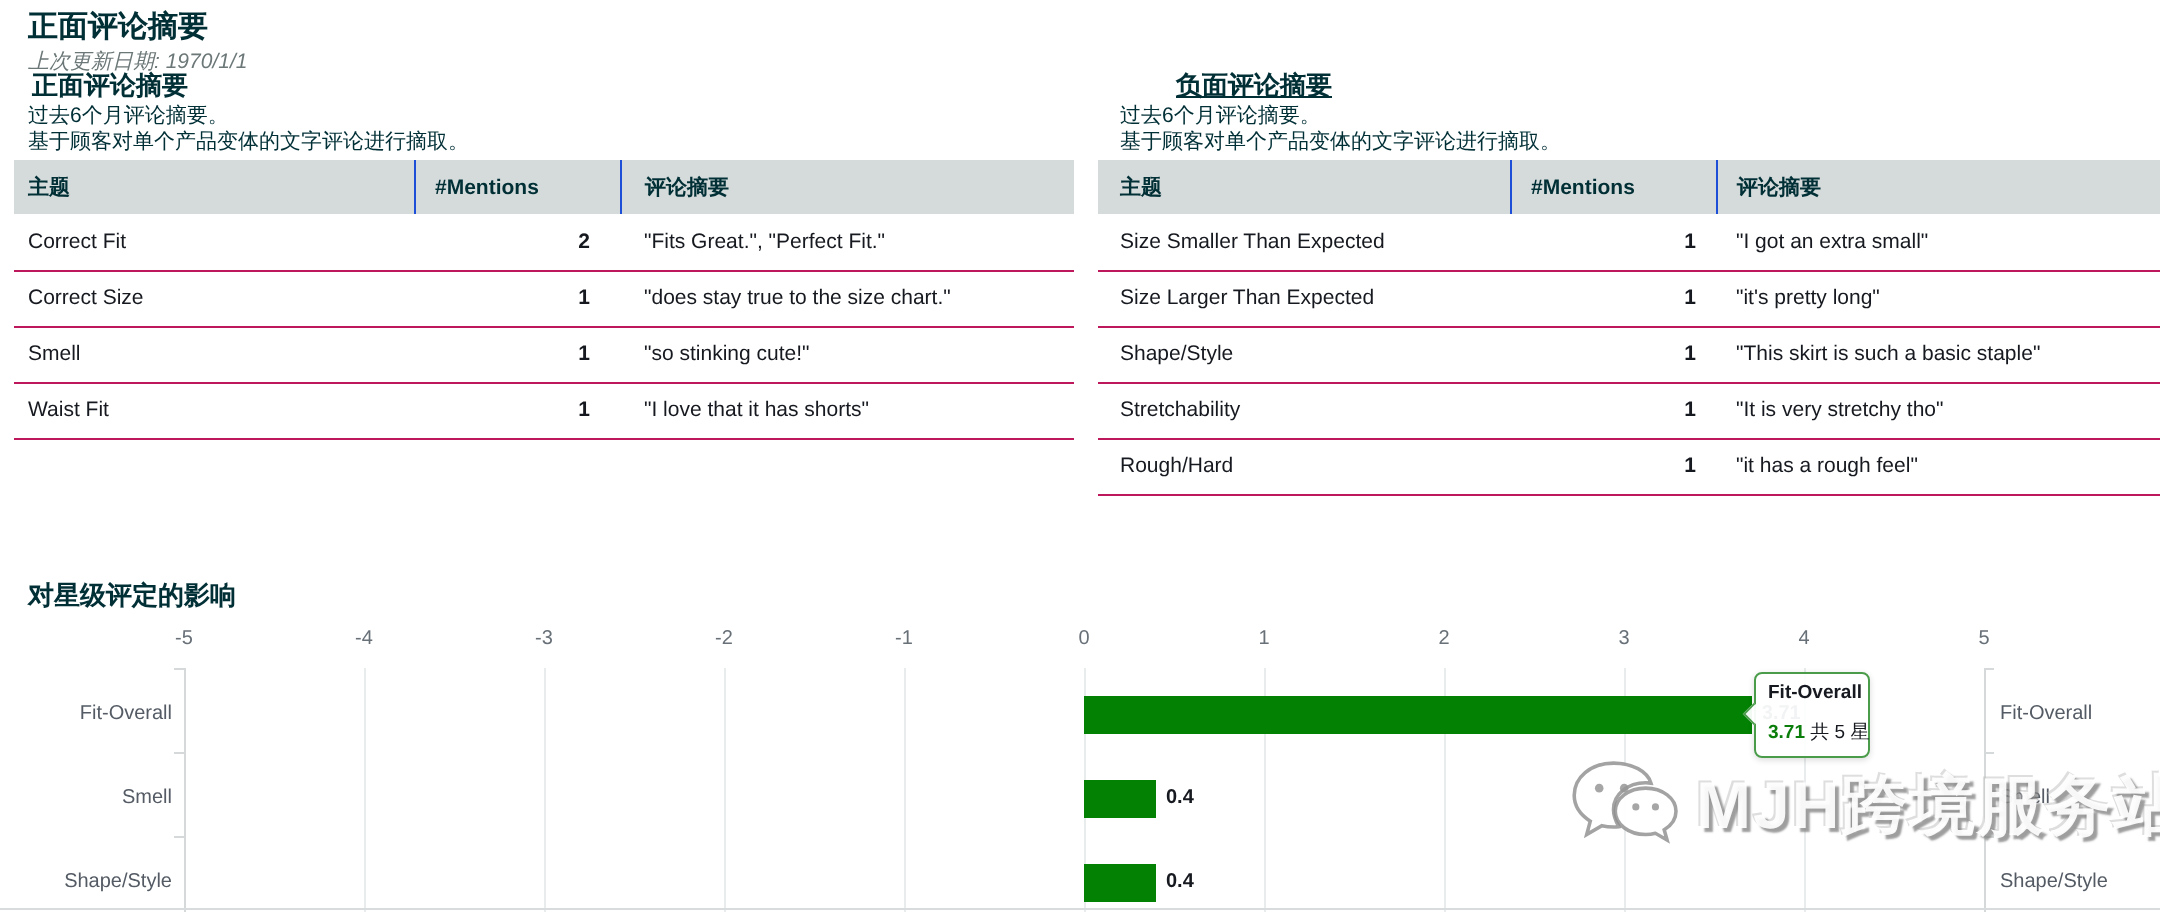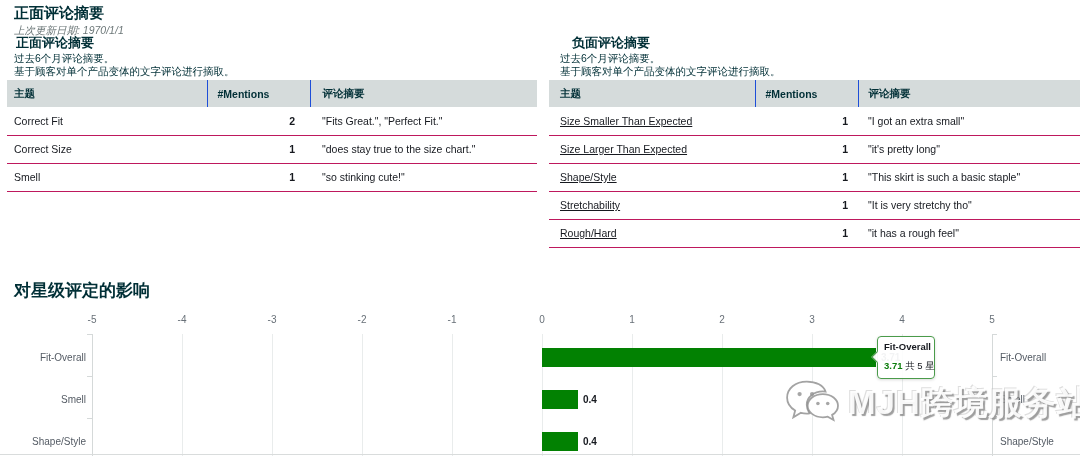--- a/index.html
+++ b/index.html
@@ -22,28 +22,28 @@
   thead th.div { border-left:1px solid #1d4ed8; }
   tbody td {
     height:28px; font-size:10.5px; color:#16191f; vertical-align:middle;
     border-bottom:1px solid #be185d; background:#fff;
   }
   .t-pos { left:7px;  top:80px; width:530px; }
   .t-neg { left:549px; top:80px; width:531px; }
   .t-pos .c-topic { width:200px; } .t-neg .c-topic { width:206px; }
   .c-ment { width:103px; }
   .t-pos th.h-topic { padding-left:7px; } .t-neg th.h-topic { padding-left:11px; }
-  .t-pos td.topic  { padding-left:7px; } .t-neg td.topic  { padding-left:11px;text-decoration:underline; }
+  .t-pos td.topic  { padding-left:7px; } .t-neg td.topic  { padding-left:11px; }
   th.h-ment { padding-left:10px; }
   .t-pos td.ment { text-align:right; padding-right:15px; font-weight:bold; }
   .t-neg td.ment { text-align:right; padding-right:10px; font-weight:bold; }
   .t-pos th.h-sum, .t-pos td.sum { padding-left:12px; }
   .t-neg th.h-sum, .t-neg td.sum { padding-left:10px; }
 
-  .chart-title { position:absolute; left:14px; top:279px; font-size:17px; font-weight:bold; color:#002f36; }
+  .chart-title { position:absolute; left:14px; top:289px; font-size:13px; font-weight:bold; color:#002f36; }
   #chart { position:absolute; left:0; top:310px; width:1080px; height:146px; }
   .tick-label { position:absolute; top:4px; transform:translateX(-50%); font-size:10px; color:#687078; }
   .gridline { position:absolute; top:24px; bottom:0; width:1px; background:#e9ecec; }
   .axis-line { position:absolute; top:24px; bottom:0; width:1px; background:#d5d9d9; }
   .axis-tick { position:absolute; height:1px; width:5px; background:#d5d9d9; }
   .cat-label { position:absolute; font-size:10px; color:#545b64; transform:translateY(-50%); }
   .cat-left  { left:0; width:86px; text-align:right; }
   .cat-right { left:1000px; width:78px; text-align:left; }
   .bar { position:absolute; height:19px; border-radius:0; }
   .val-label { position:absolute; transform:translateY(-50%); font-size:10px; font-weight:bold; color:#16191f; }
@@ -83,21 +83,21 @@
   <span>上次更新日期:</span>
   <span>1970/1/1</span>
 </div>
 
 <div class="section-title" style="left:16px; top:34px;">正面评论摘要</div>
 <div class="section-sub" style="left:14px; top:52px;">
   <div>过去6个月评论摘要。</div>
   <div>基于顾客对单个产品变体的文字评论进行摘取。</div>
 </div>
 
-<div class="section-title" style="left:572px; top:34px;">负面评论摘要</div>
+<div class="section-title" style="left:588px; top:34px;text-decoration:underline;">负面评论摘要</div>
 <div class="section-sub" style="left:560px; top:52px;">
   <div>过去6个月评论摘要。</div>
   <div>基于顾客对单个产品变体的文字评论进行摘取。</div>
 </div>
 
 <table class="t-pos">
   <colgroup>
       <col class="c-topic">
       <col class="c-ment">
       <col>
@@ -117,20 +117,25 @@
       </tr>
       <tr>
         <td class="topic">Correct Size</td>
         <td class="ment">1</td>
         <td class="sum">"does stay true to the size chart."</td>
       </tr>
       <tr>
         <td class="topic">Smell</td>
         <td class="ment">1</td>
         <td class="sum">"so stinking cute!"</td>
+      </tr>
+      <tr>
+        <td class="topic">Waist Fit</td>
+        <td class="ment">1</td>
+        <td class="sum">"I love that it has shorts"</td>
       </tr>
     </tbody>
 </table>
 
 <table class="t-neg">
   <colgroup>
       <col class="c-topic">
       <col class="c-ment">
       <col>
     </colgroup>

